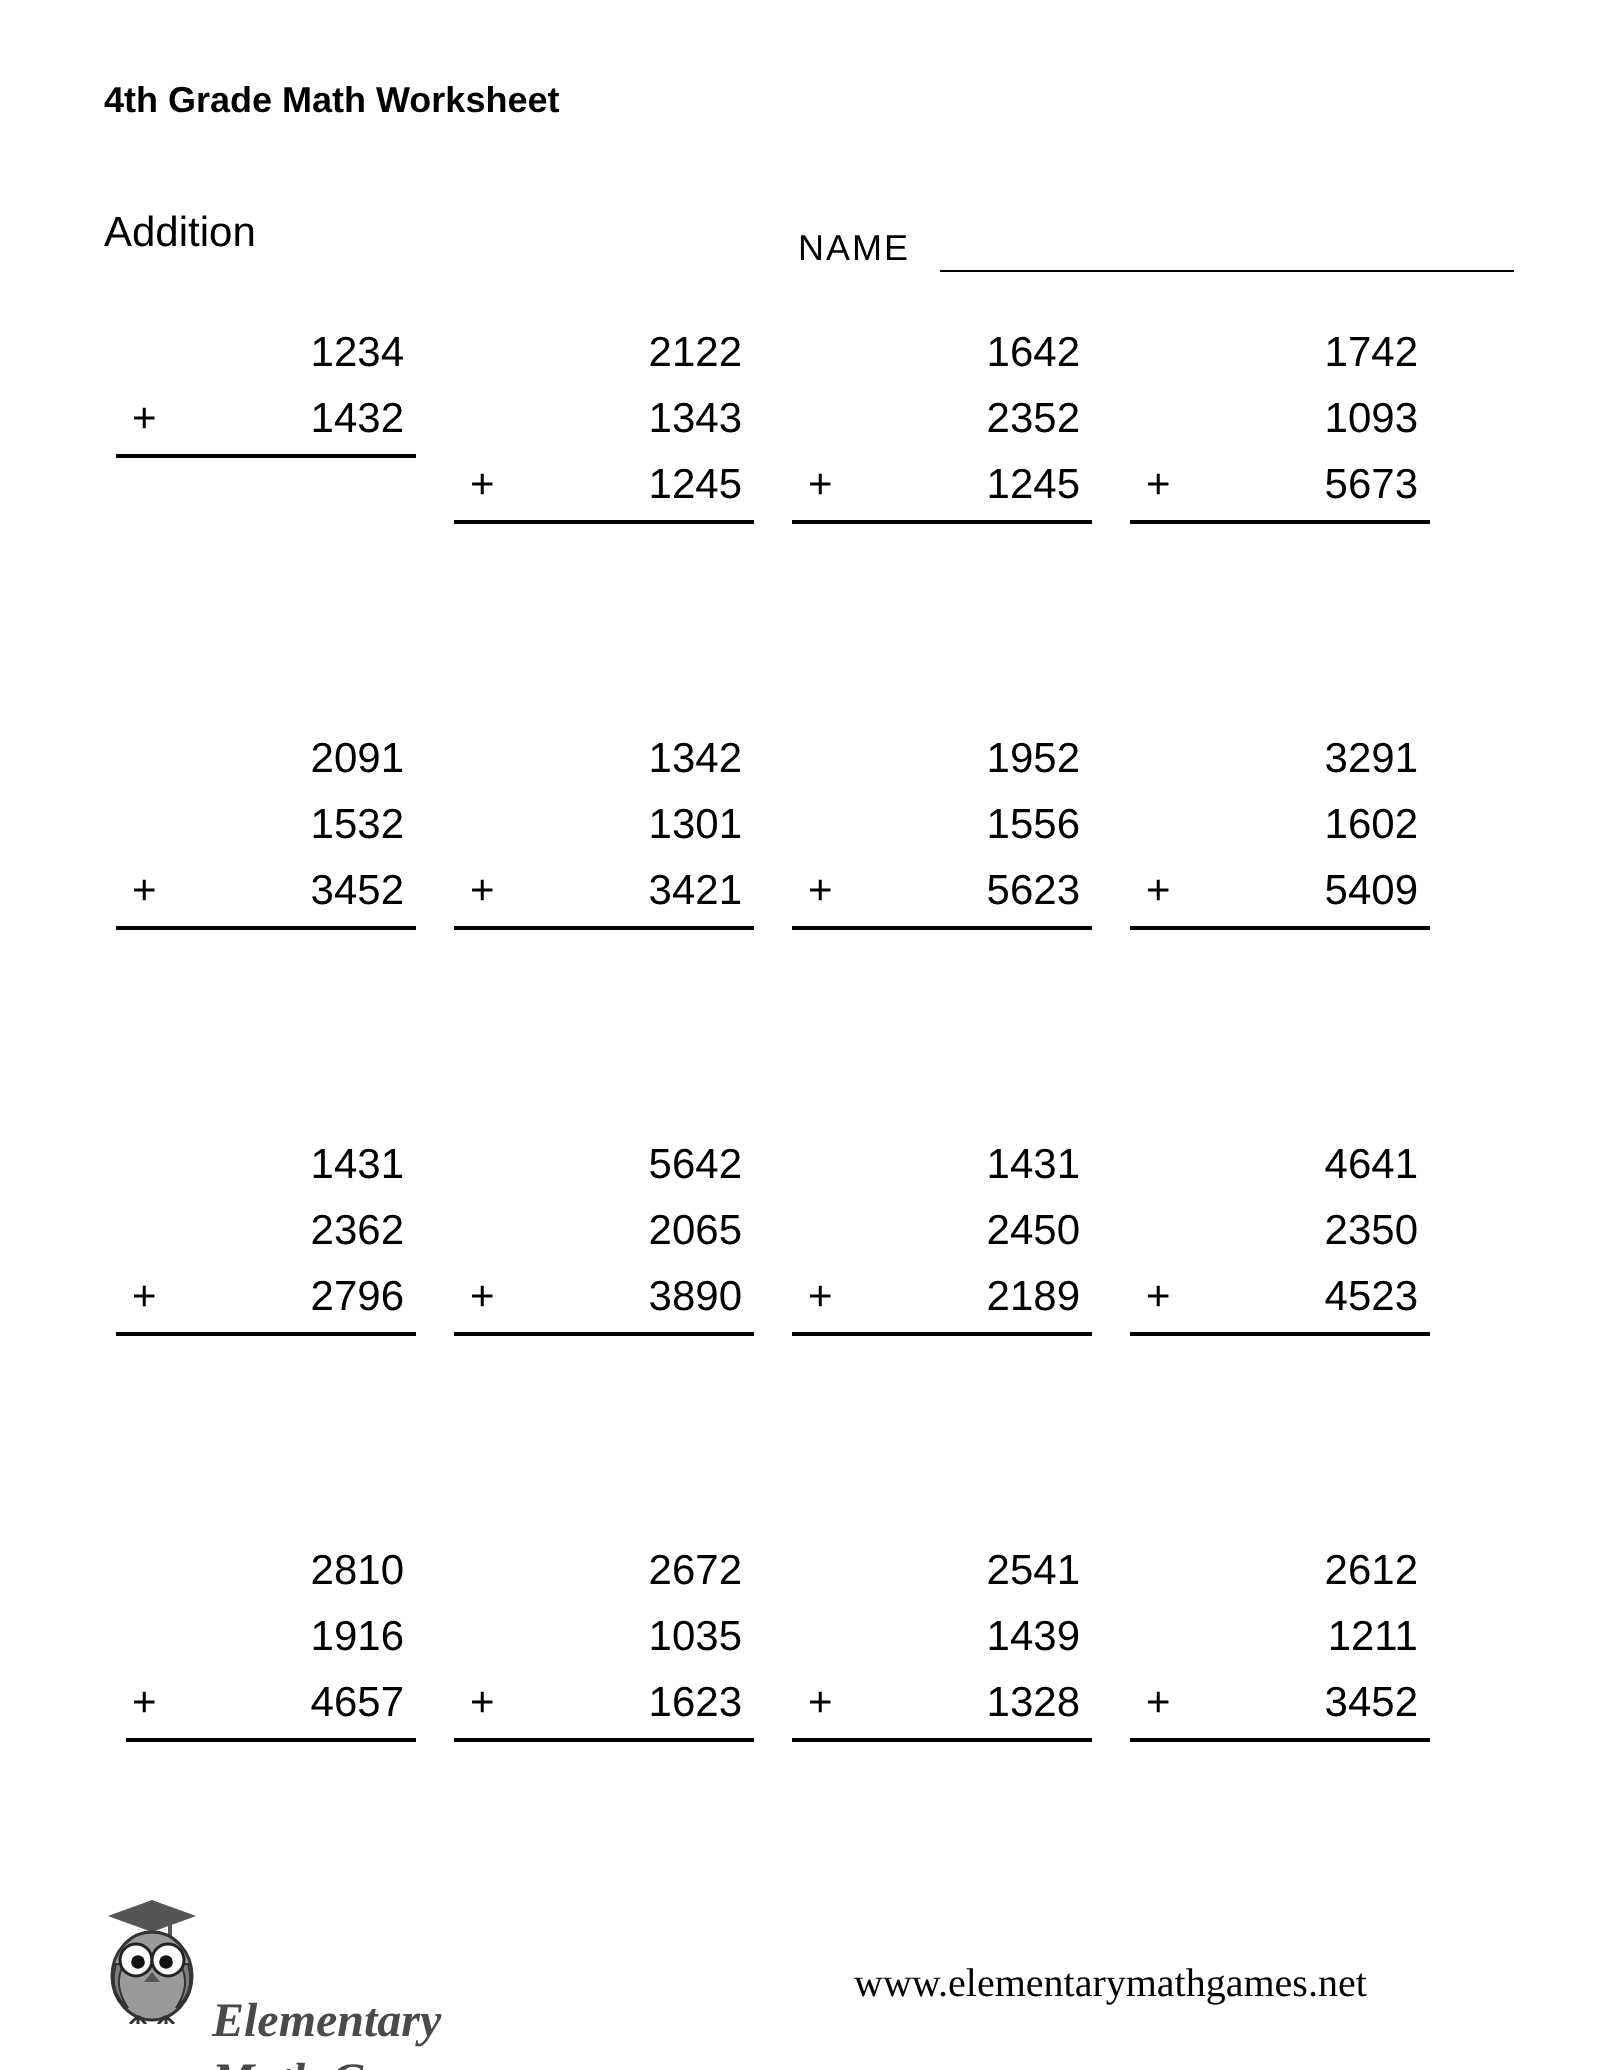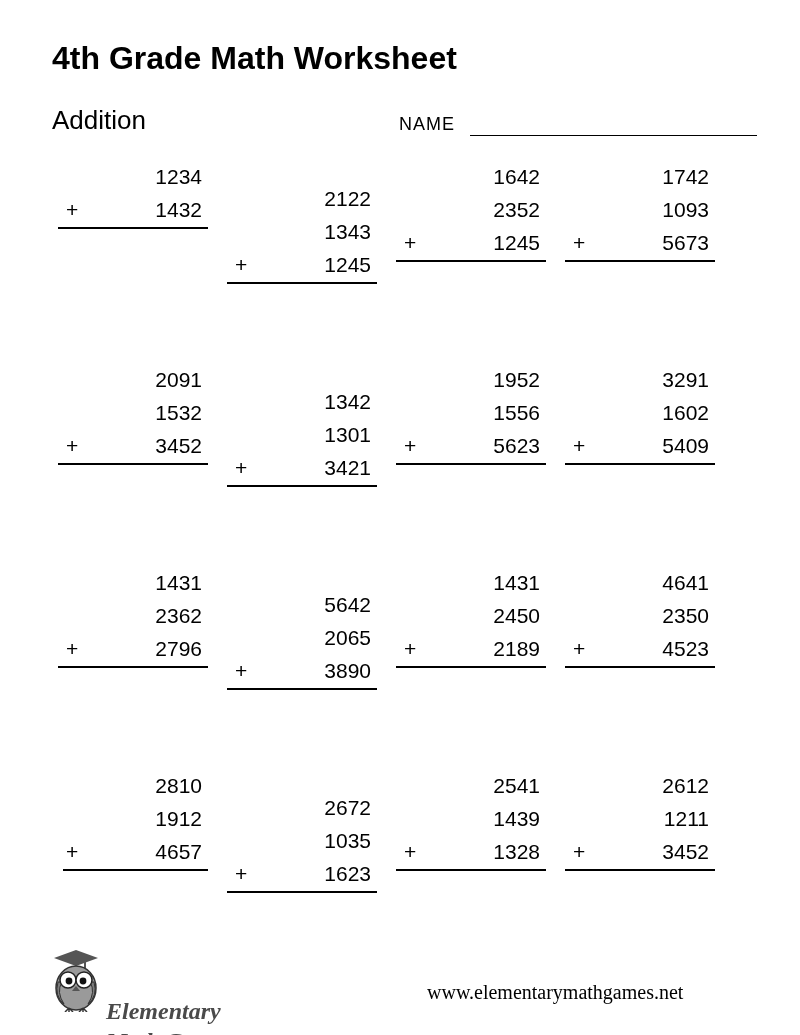--- a/index.html
+++ b/index.html
@@ -19,31 +19,31 @@
   .page {
     position: relative;
     width: 800px;
     height: 1035px;
   }
 
   .worksheet-title {
     position: absolute;
     left: 52px;
     top: 40px;
-    font-size: 32px;
+    font-size: 18px;
     font-weight: bold;
     letter-spacing: 0px;
     white-space: nowrap;
   }
 
   .section-title {
     position: absolute;
     left: 52px;
     top: 105px;
-    font-size: 26px;
+    font-size: 21px;
     font-weight: normal;
     white-space: nowrap;
   }
 
   .name-label {
     position: absolute;
     left: 399px;
     top: 114px;
     font-size: 18px;
     letter-spacing: 1px;
@@ -100,21 +100,21 @@
 
   .problem .rule {
     margin-top: 1px;
     height: 1.5px;
     background: #000;
     width: 100%;
   }
 
   
   .col0 { left: 58px; }
-  .col1 { left: 227px; margin-top: 22px; }
+  .col1 { left: 227px; }
   .col2 { left: 396px; }
   .col3 { left: 565px; text-align: right; }
 
   
   .nudge-a .rule { width: 97%; margin-left: 3%; }
 
   .footer-logo {
     position: absolute;
     left: 48px;
     top: 938px;
@@ -280,21 +280,21 @@
           <span class="plus">+</span>
           <span>4523</span>
         </span>
         <div class="rule"></div>
       </div>
     </div>
 
     <div class="prob-row">
       <div class="problem col0 nudge-a">
         <span class="addend">2810</span>
-        <span class="addend">1912</span>
+        <span class="addend">1916</span>
         <span class="lastline">
           <span class="plus">+</span>
           <span>4657</span>
         </span>
         <div class="rule"></div>
       </div>
       <div class="problem col1">
         <span class="addend">2672</span>
         <span class="addend">1035</span>
         <span class="lastline">

